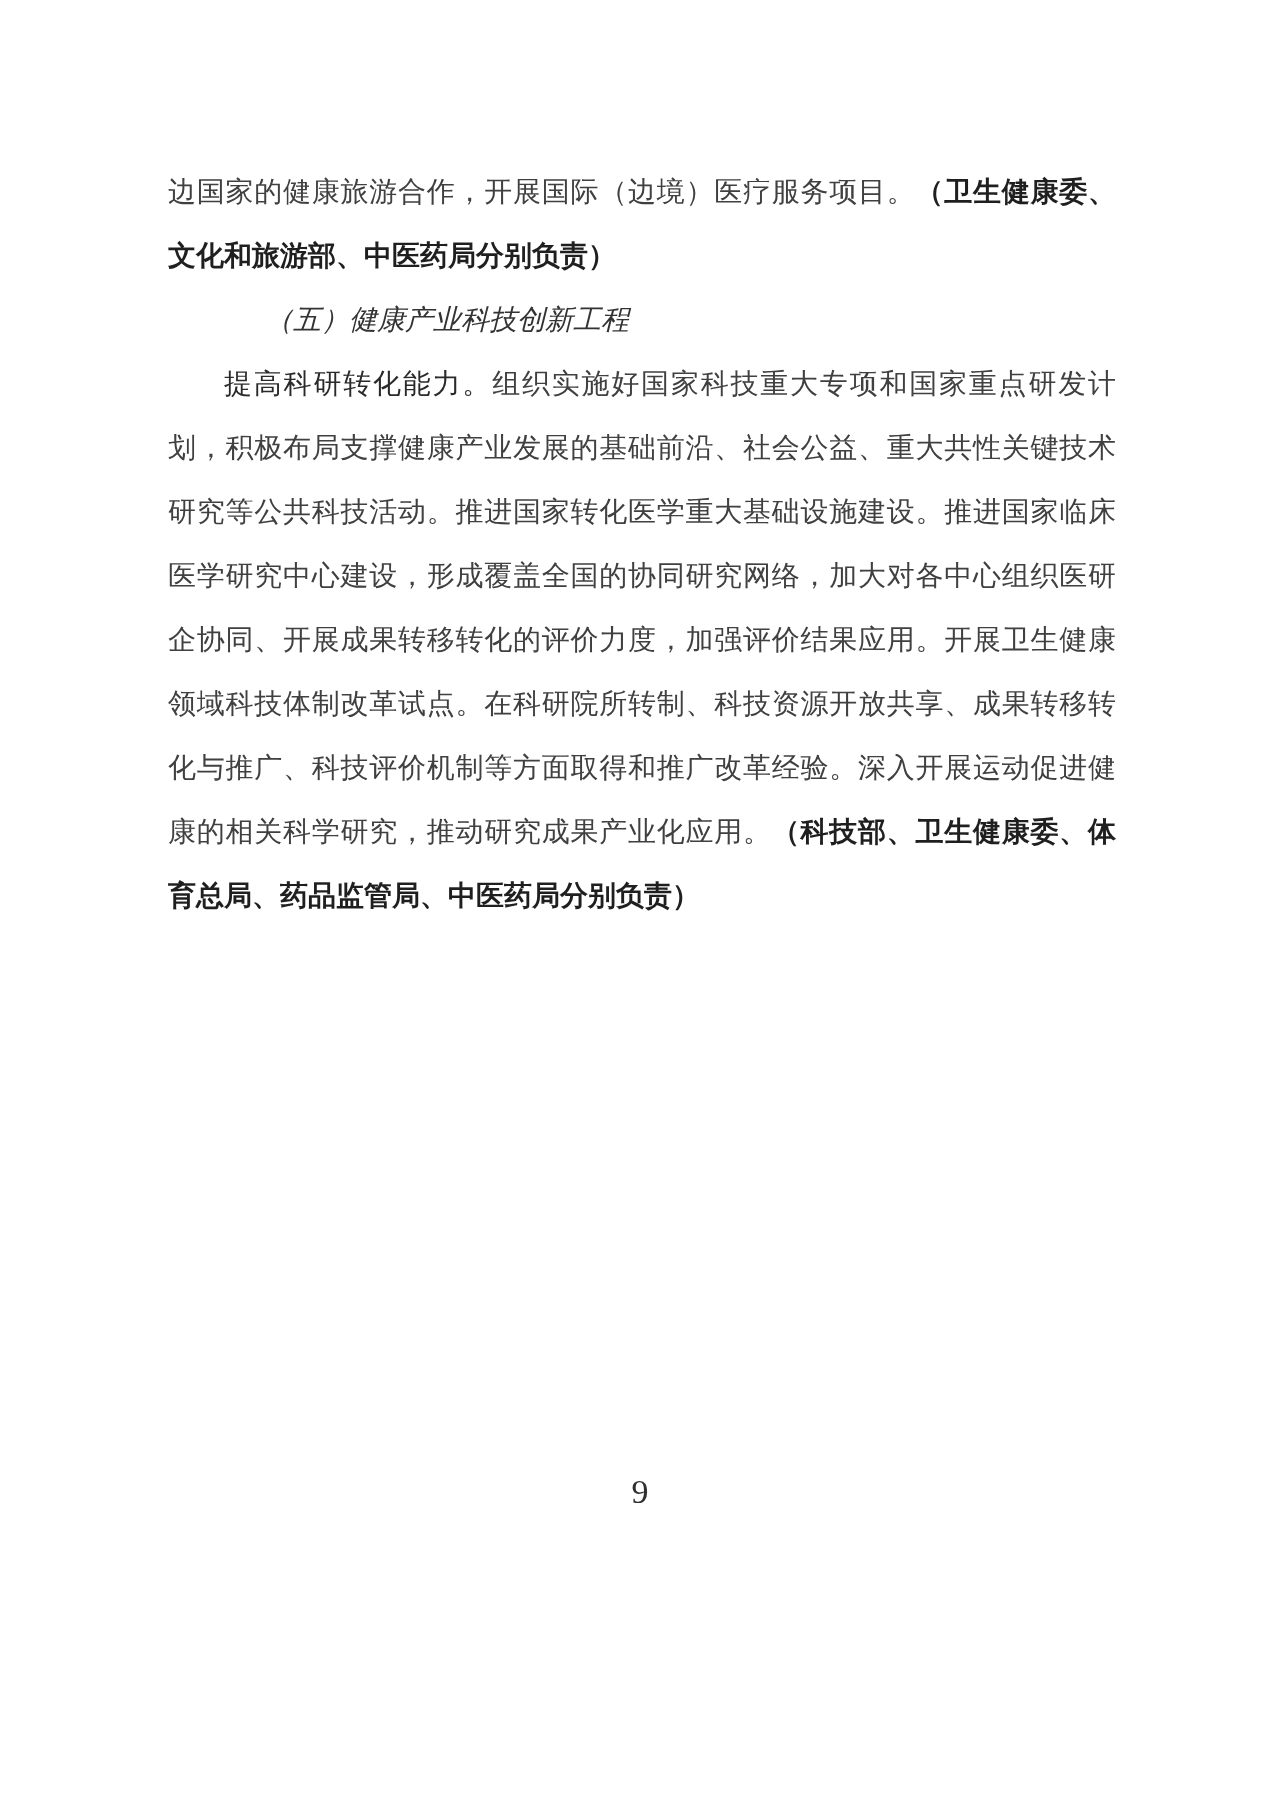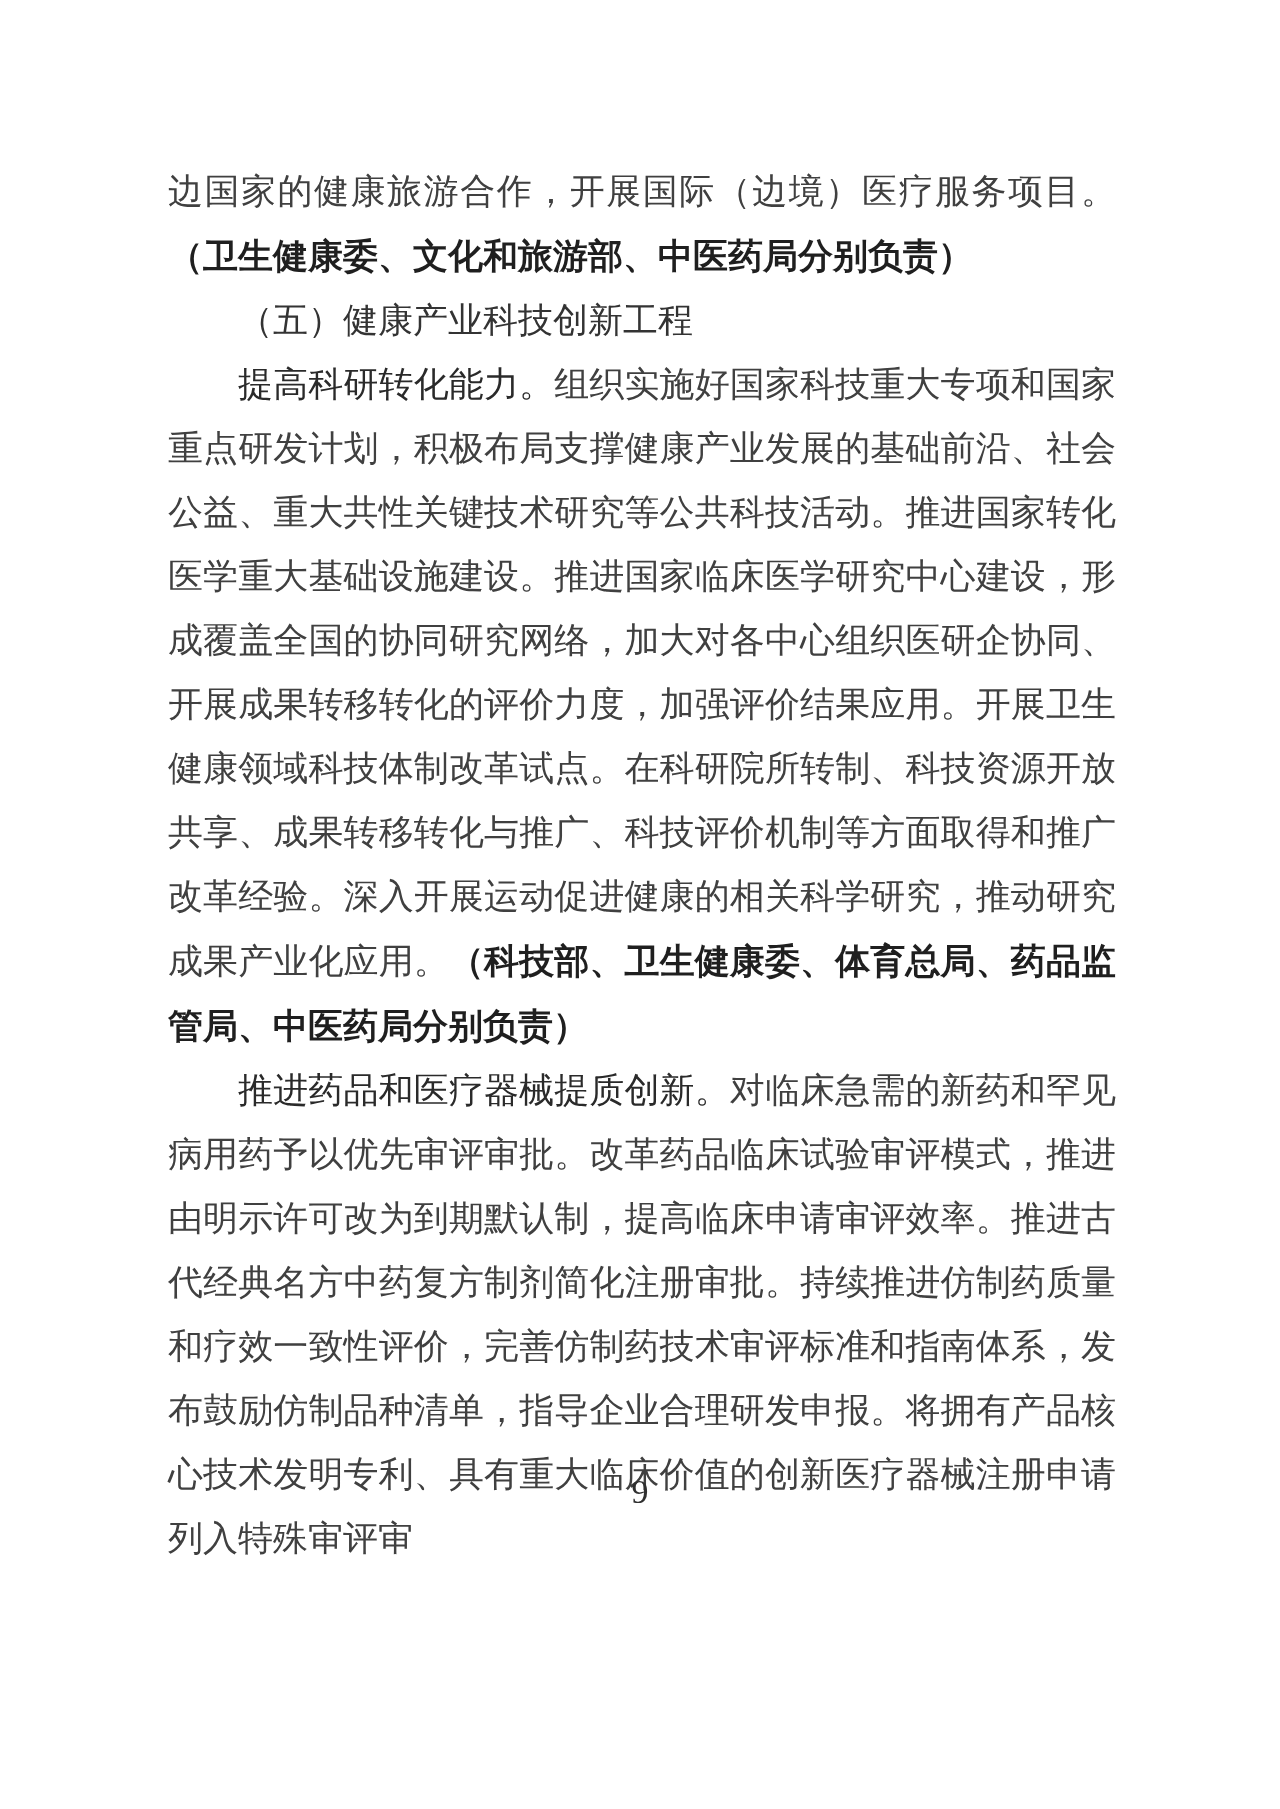--- a/index.html
+++ b/index.html
@@ -13,21 +13,21 @@
     height: 1809px;
     background: #ffffff;
     overflow: hidden;
     font-family: "Liberation Serif", "DejaVu Serif", serif;
   }
   .content {
     position: absolute;
     left: 168px;
     top: 160px;
     width: 948px;
-    font-size: 35px;
+    font-size: 28px;
     line-height: 64px;
     color: #3f3f3f;
     text-align: justify;
     word-break: break-all;
   }
   .para {
     margin: 0;
     padding: 0;
   }
   .para.indent {
@@ -40,21 +40,23 @@
     color: #404040;
   }
   
   .seg-bold {
     font-family: "Liberation Sans", "DejaVu Sans", sans-serif;
     font-weight: 700;
     color: #1f1f1f;
   }
   
   .seg-kai {
+    font-style: italic;
     color: #333333;
+    margin-left: 41px;
   }
   
   .seg-lead {
     font-weight: 400;
     color: #2a2a2a;
   }
   .footer {
     position: absolute;
     top: 1470px;
     left: 0;
@@ -67,16 +69,15 @@
   }
 </style>
 </head>
 <body>
 
 <div class="page">
   <div class="content">
       <p class="para"><span class="seg seg-body">边国家的健康旅游合作，开展国际（边境）医疗服务项目。</span><span class="seg seg-bold">（卫生健康委、文化和旅游部、中医药局分别负责）</span></p>
       <p class="para indent"><span class="seg seg-kai">（五）健康产业科技创新工程</span></p>
       <p class="para indent"><span class="seg seg-lead">提高科研转化能力。</span><span class="seg seg-body">组织实施好国家科技重大专项和国家重点研发计划，积极布局支撑健康产业发展的基础前沿、社会公益、重大共性关键技术研究等公共科技活动。推进国家转化医学重大基础设施建设。推进国家临床医学研究中心建设，形成覆盖全国的协同研究网络，加大对各中心组织医研企协同、开展成果转移转化的评价力度，加强评价结果应用。开展卫生健康领域科技体制改革试点。在科研院所转制、科技资源开放共享、成果转移转化与推广、科技评价机制等方面取得和推广改革经验。深入开展运动促进健康的相关科学研究，推动研究成果产业化应用。</span><span class="seg seg-bold">（科技部、卫生健康委、体育总局、药品监管局、中医药局分别负责）</span></p>
-      <p class="para indent"><span class="seg seg-lead">推进药品和医疗器械提质创新。</span><span class="seg seg-body">对临床急需的新药和罕见病用药予以优先审评审批。改革药品临床试验审评模式，推进由明示许可改为到期默认制，提高临床申请审评效率。推进古代经典名方中药复方制剂简化注册审批。持续推进仿制药质量和疗效一致性评价，完善仿制药技术审评标准和指南体系，发布鼓励仿制品种清单，指导企业合理研发申报。将拥有产品核心技术发明专利、具有重大临床价值的创新医疗器械注册申请列入特殊审评审</span></p>
     </div>
   <div class="footer">9</div>
 </div>
 
 </body></html>

